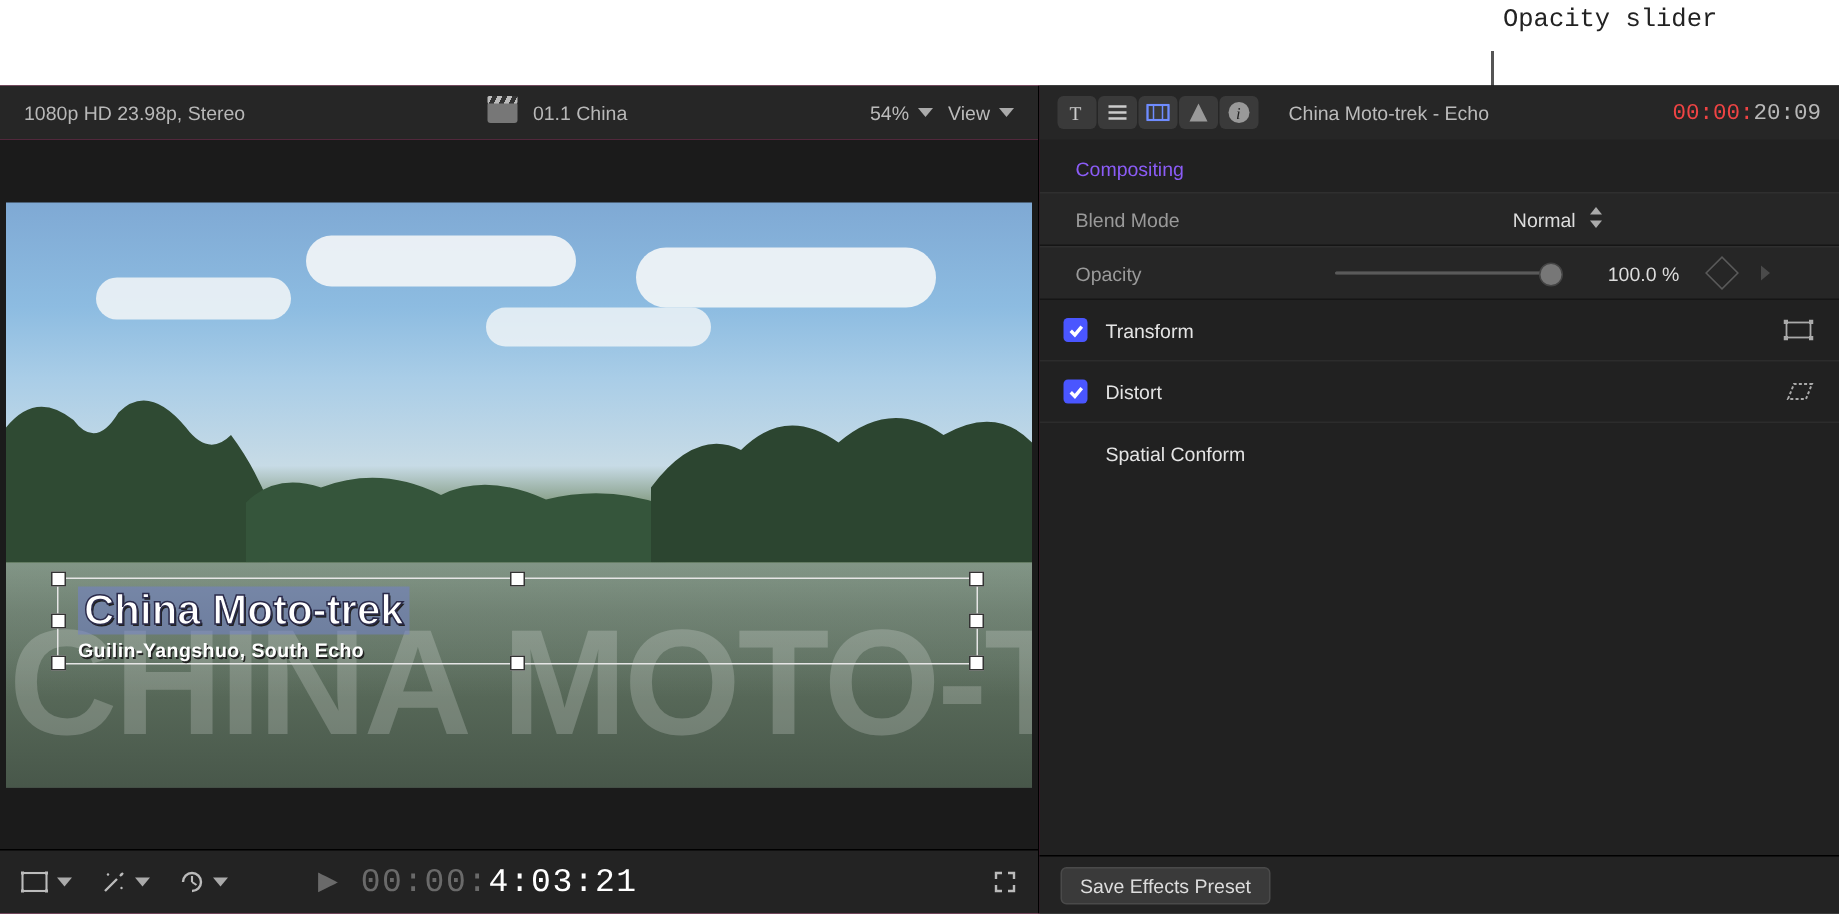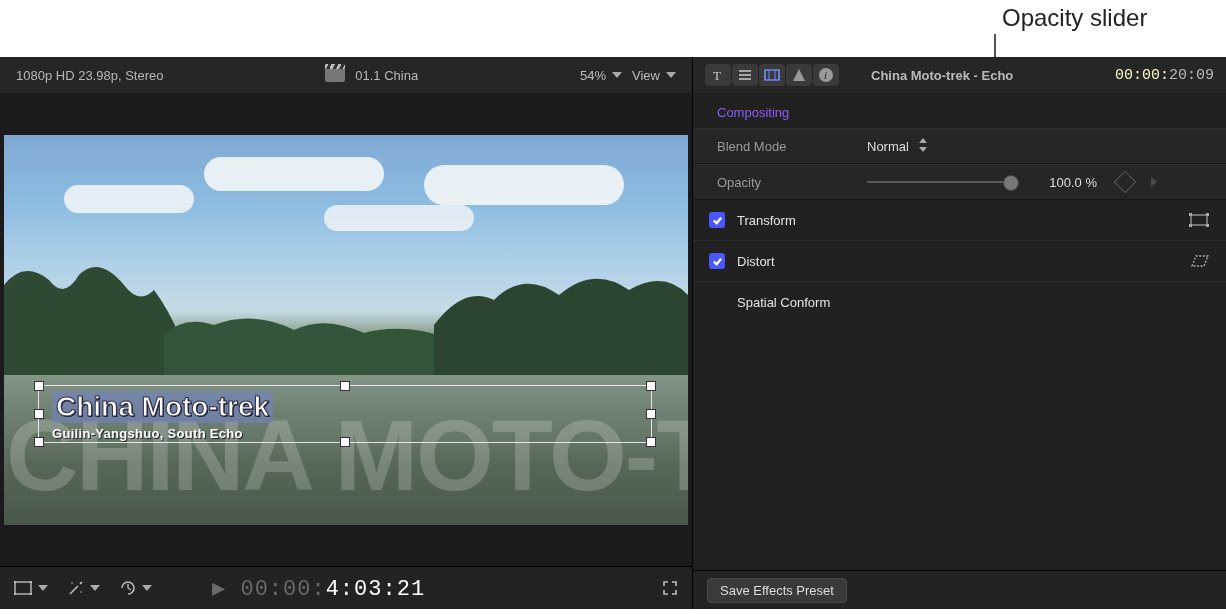--- a/index.html
+++ b/index.html
@@ -11,22 +11,22 @@
     font-family: -apple-system, "Helvetica Neue", Arial, sans-serif;
     font-size: 13px;
     color: #c7c7c7;
     overflow: hidden;
   }
 
   .annotation {
     position: absolute;
     top: 4px;
     left: 1002px;
-    font-family: Liberation Sans, sans-serif;
-    font-size: 24px;
+    font-family: Liberation Mono, monospace;
+    font-size: 17px;
     color: #222;
   }
   .callout-line {
     position: absolute;
     left: 994px;
     top: 34px;
     width: 2px;
     height: 140px;
     background: #555;
   }
@@ -160,35 +160,35 @@
   .insp-header{
     height:36px;background:#262626;display:flex;align-items:center;padding:0 12px;gap:8px;color:#b8b8b8;
   }
   .insp-tabs{display:flex;gap:1px}
   .tab{
     width:26px;height:22px;border-radius:4px;display:flex;align-items:center;justify-content:center;
     background:#3a3a3a;cursor:pointer;
   }
   .tab.active{background:#3a3a3a;color:#6f8cff}
   .tab svg{width:16px;height:16px}
-  .insp-title{margin-left:24px;color:#bbb;font-weight:bold;}
+  .insp-title{margin-left:12px;color:#bbb;}
   .insp-time{margin-left:auto;font-family:'Courier New',monospace;font-size:15px}
-  .insp-time .dim{color:#fef9c3}
+  .insp-time .dim{color:#ef4444}
 
   .insp-body{flex:1;overflow:auto}
   .section-title{
     padding:12px 24px 8px;color:#8b5cf6;font-size:13px;
   }
   .row{
     display:flex;align-items:center;height:34px;padding:0 24px;
     border-top:1px solid #2f2f2f;border-bottom:1px solid #151515;
     background:#262626;color:#9a9a9a;
   }
   .row .label{width:150px;color:#9a9a9a}
-  .row .ctrl{flex:1;display:flex;align-items:center;justify-content:flex-start;gap:10px}
+  .row .ctrl{flex:1;display:flex;align-items:center;justify-content:center;gap:10px}
   .select-val{color:#ddd;font-size:13px}
   .updown{width:0;height:0;display:inline-block;position:relative}
   .updown::before{content:'';position:absolute;left:0;top:-8px;border-left:4px solid transparent;border-right:4px solid transparent;border-bottom:5px solid #aaa}
   .updown::after{content:'';position:absolute;left:0;top:1px;border-left:4px solid transparent;border-right:4px solid transparent;border-top:5px solid #aaa}
 
   .slider{
     position:relative;width:150px;height:18px;
   }
   .slider .track{position:absolute;left:0;right:0;top:8px;height:2px;background:#3a3a3a;border-radius:2px}
   .slider .fill{position:absolute;left:0;top:8px;height:2px;background:#5a5a5a;border-radius:2px}

